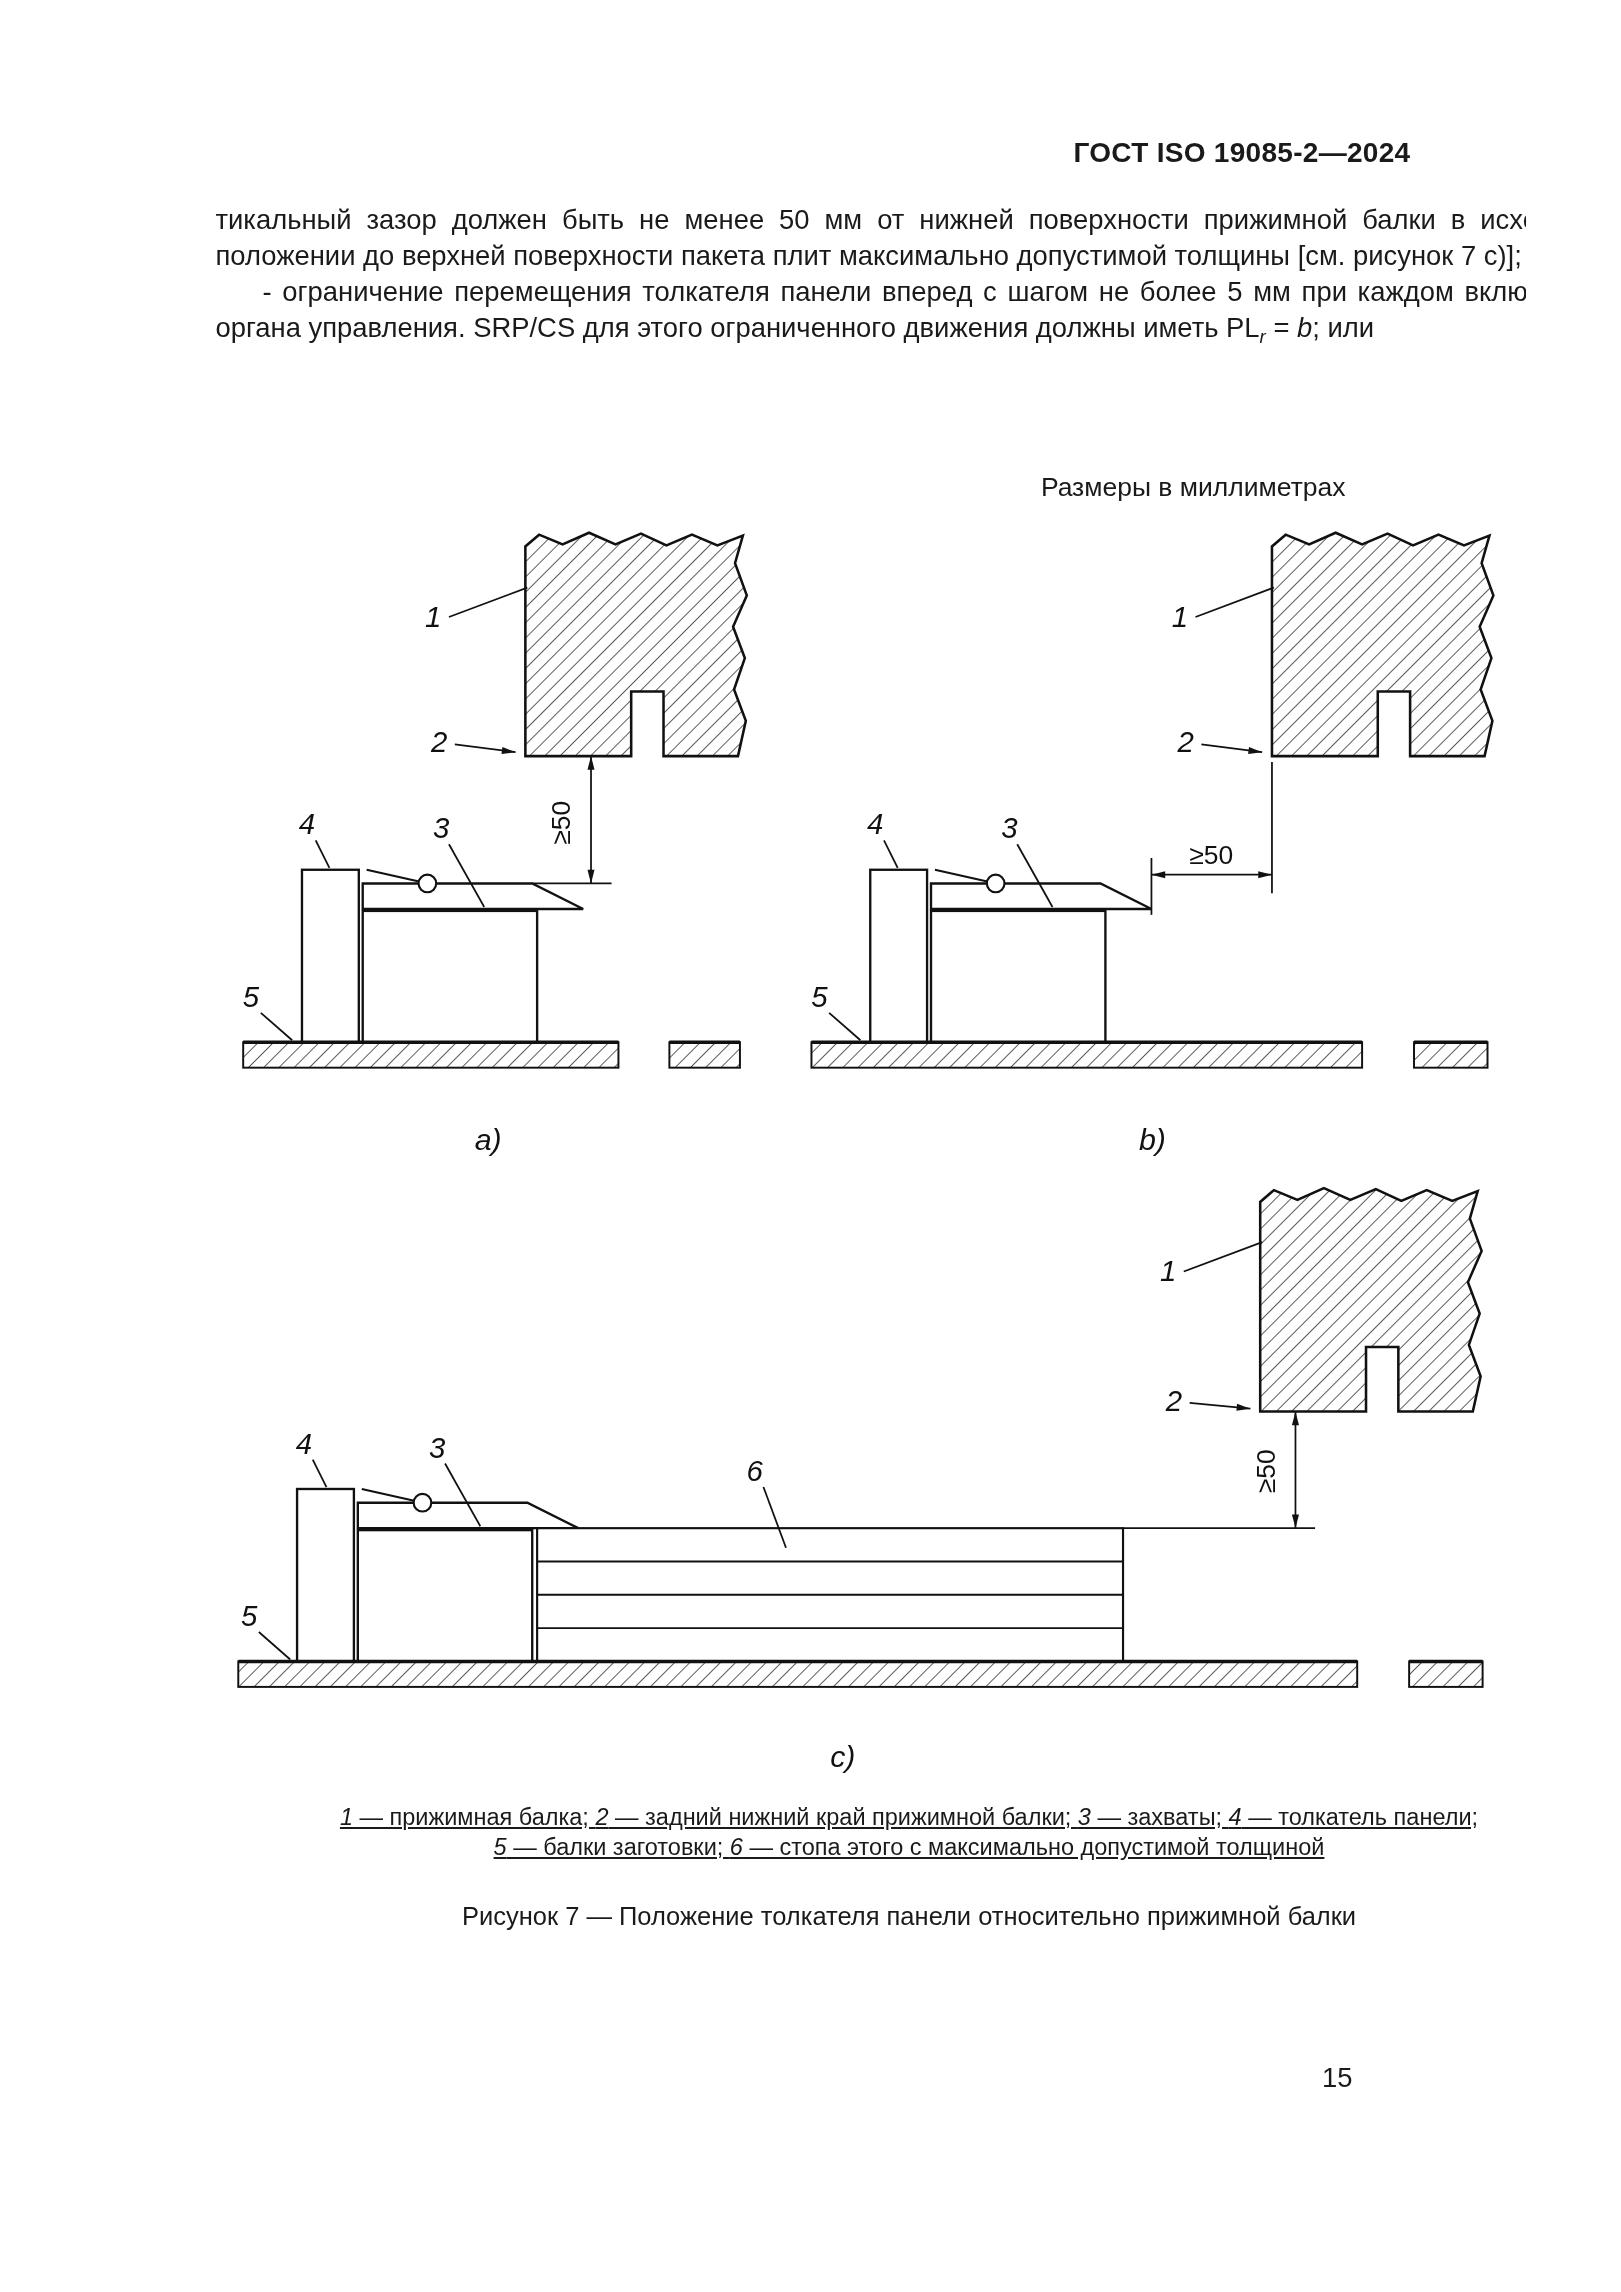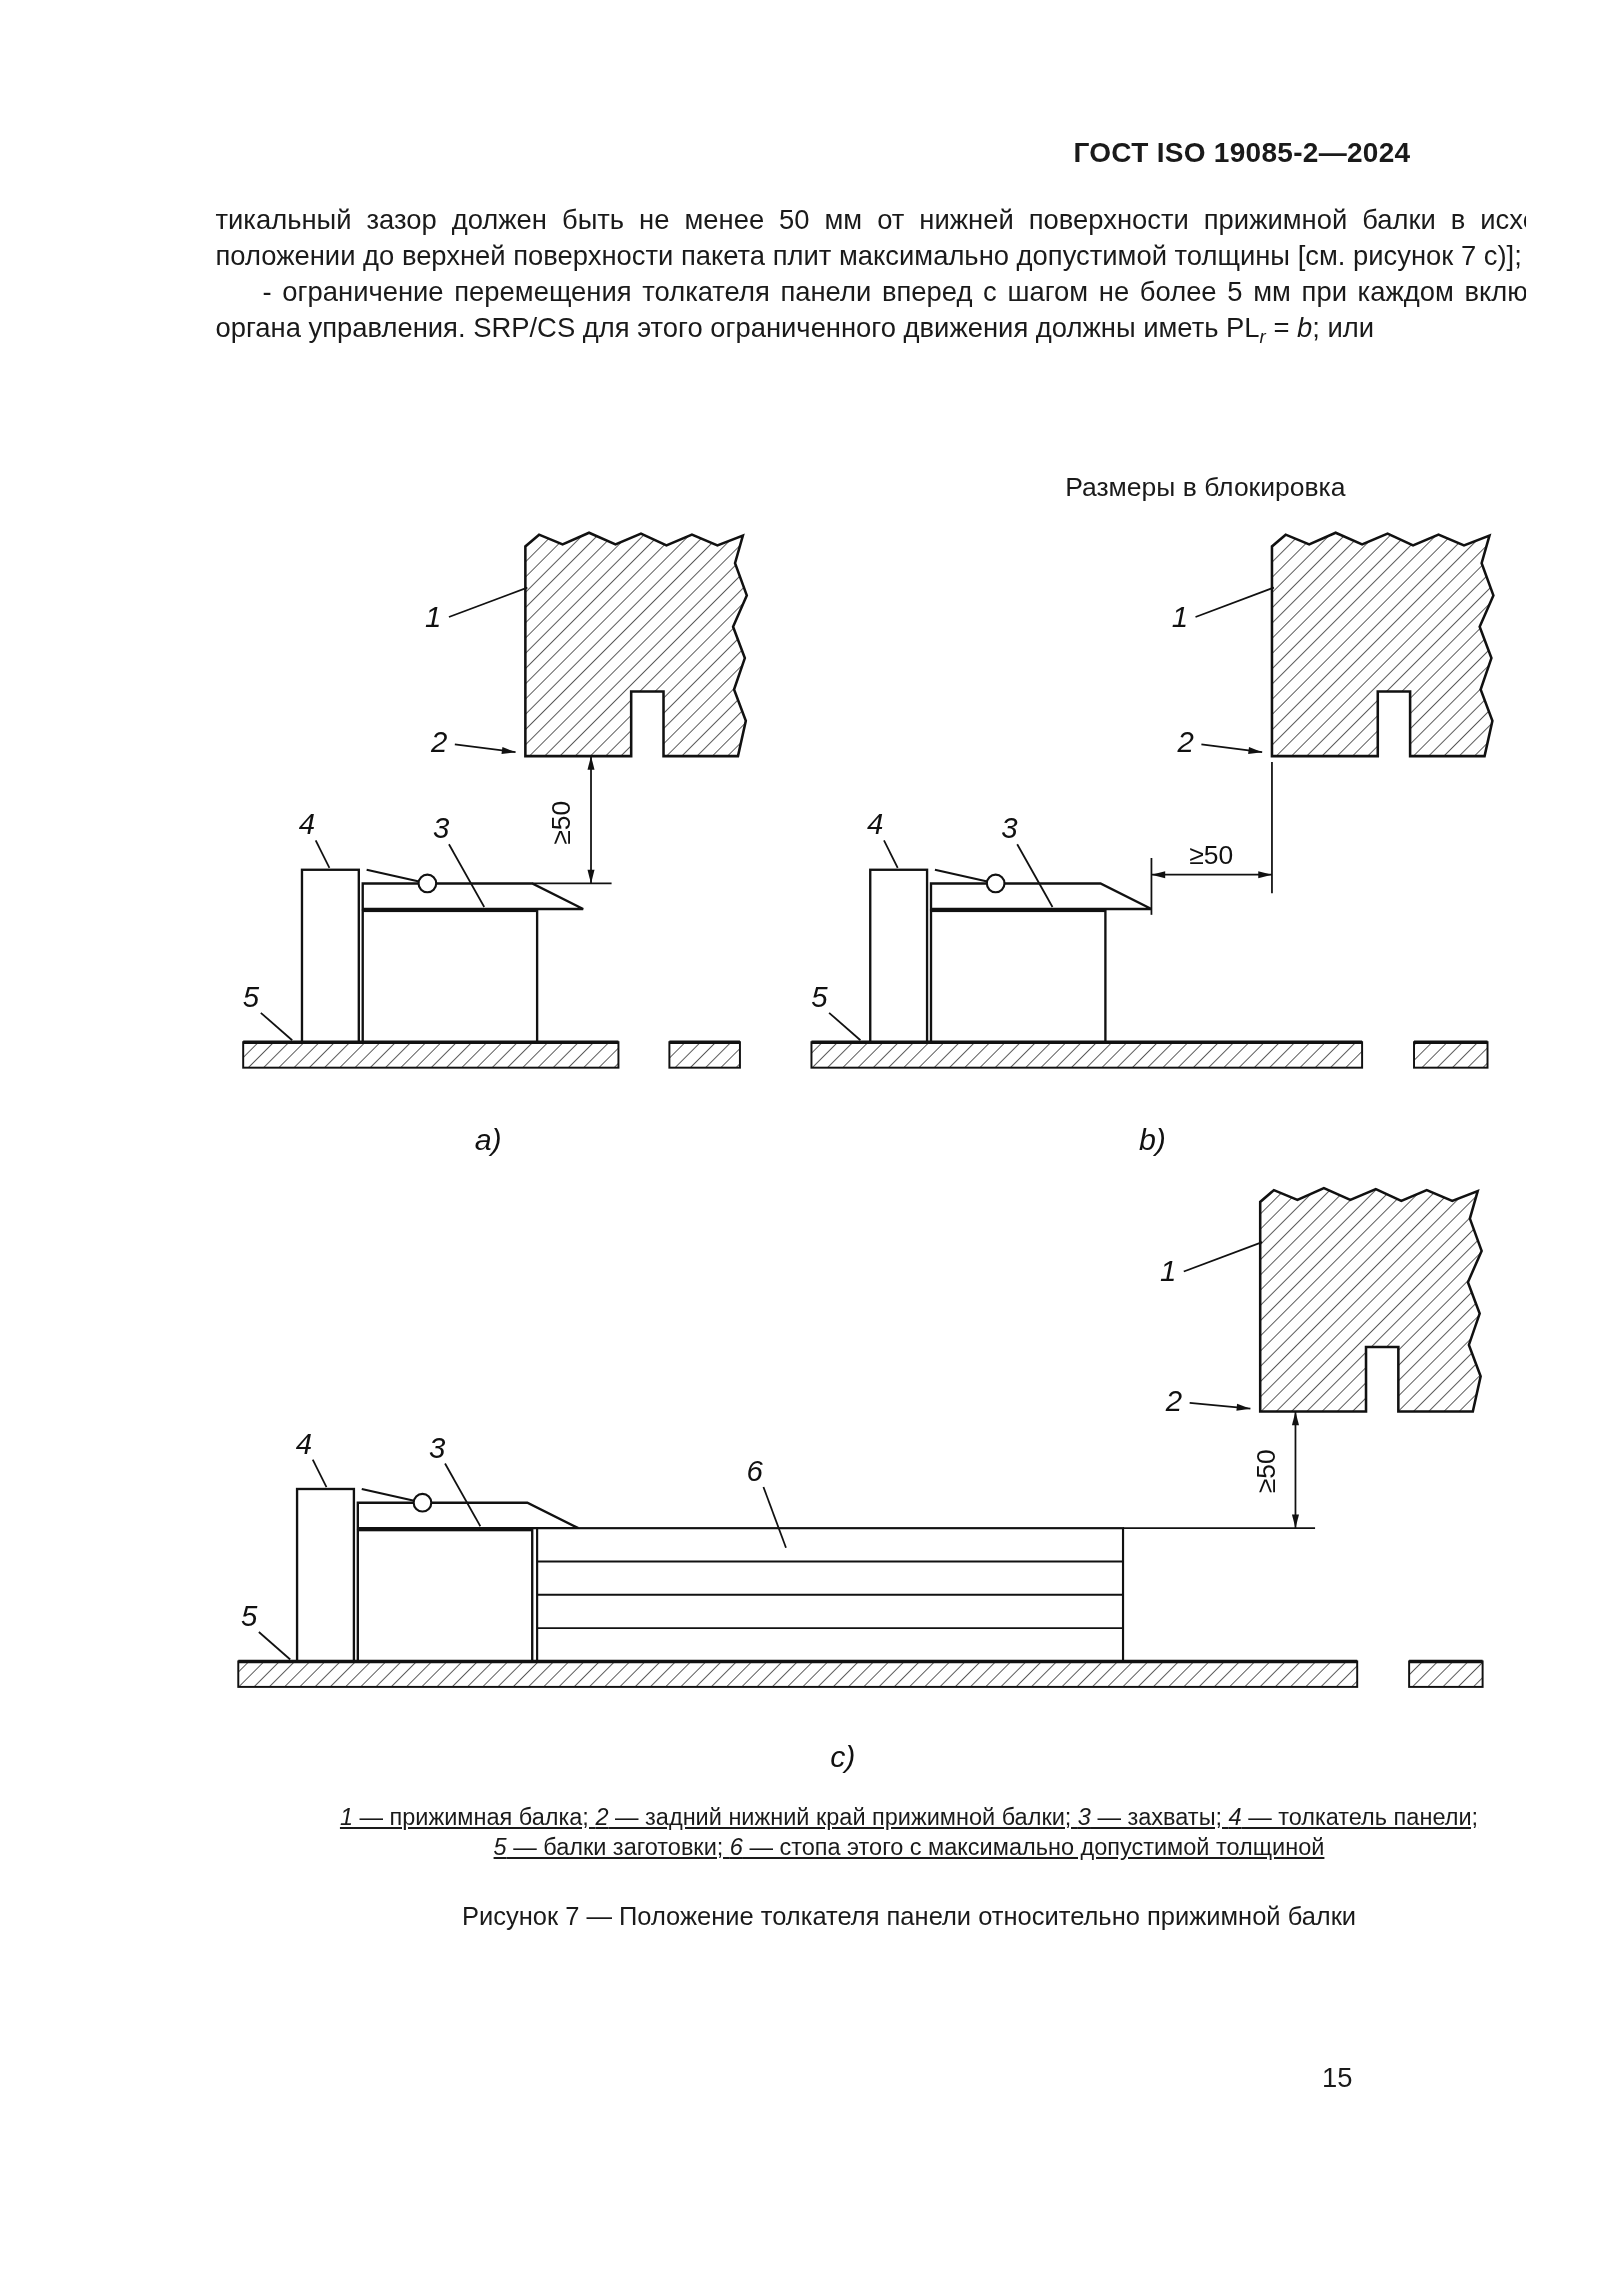--- a/index.html
+++ b/index.html
@@ -34,21 +34,21 @@
 
 <div class="page">
 
   <div class="header">ГОСТ ISO 19085-2—2024</div>
 
   <div class="bodytext">
     <p>тикальный зазор должен быть не менее 50 мм от нижней поверхности прижимной балки в исходном положении до верхней поверхности пакета плит максимально допустимой толщины [см. рисунок 7 с)];</p>
     <p class="ind"><span>- ограничение перемещения толкателя панели вперед с шагом не более 5 мм при каждом включении органа управления. SRP/CS для этого ограниченного движения должны иметь PL</span><sub>r</sub><span> = </span><span class="it">b</span><span>; или</span></p>
   </div>
 
-  <div class="dimsnote">Размеры в блокировка</div>
+  <div class="dimsnote">Размеры в миллиметрах</div>
 
   <svg class="fig" viewBox="0 530 1654 1286" xmlns="http://www.w3.org/2000/svg">
     <defs>
       <pattern id="hatch" width="11" height="11" patternUnits="userSpaceOnUse" patternTransform="rotate(45)">
         <line x1="0" y1="0" x2="0" y2="11" stroke="#222" stroke-width="1.5"></line>
       </pattern>
       <marker id="arr" viewBox="0 0 16 10" refX="15" refY="5" markerWidth="16" markerHeight="10" markerUnits="userSpaceOnUse" orient="auto-start-reverse">
         <path d="M1,1.4 L15,5 L1,8.6 Z" fill="#111"></path>
       </marker>
       <g id="machine">

